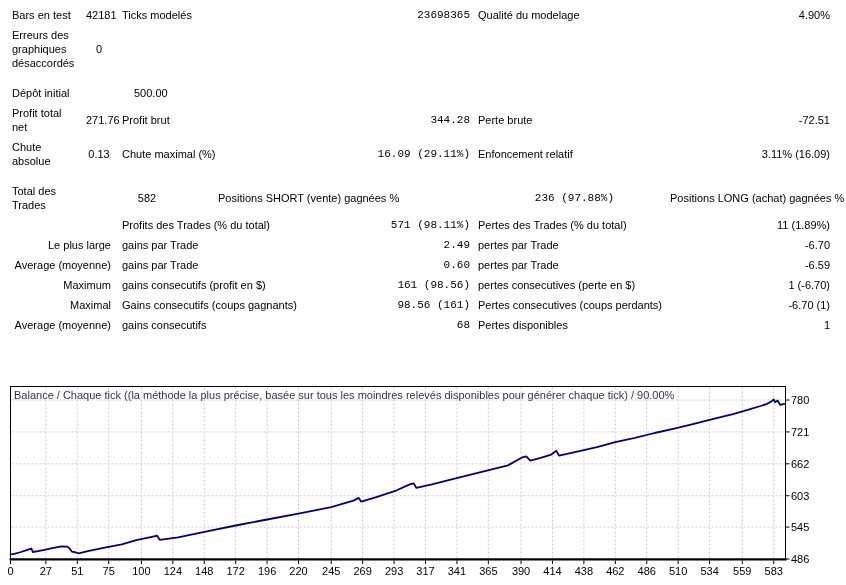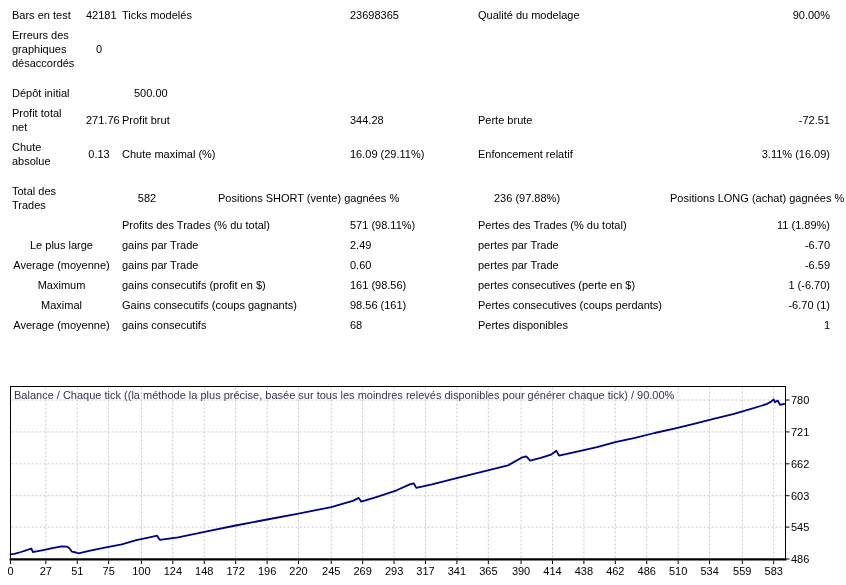--- a/index.html
+++ b/index.html
@@ -17,39 +17,39 @@
     display:grid;
     grid-template-columns:74px 26px 238px 120px 258px 102px;
     align-items:center;
     padding:3px 0;
     line-height:14px;
   }
   .trow.gap{margin-top:10px;gap:48px;}
   .cell{min-height:1px;}
   .c0{grid-column:1;white-space:pre-line;}
   .c1{grid-column:2;text-align:center;white-space:nowrap;}
-  .c01{grid-column:1 / 3;text-align:center;white-space:nowrap;padding-right:1px;}
+  .c01{grid-column:1 / 3;text-align:right;white-space:nowrap;padding-right:1px;}
   .c2{grid-column:3;padding-left:10px;white-space:nowrap;}
-  .c3{grid-column:4;text-align:left;white-space:nowrap;}
+  .c3{grid-column:4;text-align:right;white-space:nowrap;font-family:Liberation Mono, monospace;}
   .c4{grid-column:5;padding-left:8px;white-space:nowrap;}
   .c5{grid-column:6;text-align:right;white-space:nowrap;}
   .chart{position:absolute;top:386px;left:0;}
   svg text{font-family:"Liberation Sans","DejaVu Sans",sans-serif;font-size:11px;}
 </style>
 </head>
 <body>
 
 <div class="report">
     <div class="trow">
       <div class="cell c0">Bars en test</div>
       <div class="cell c1">42181</div>
       <div class="cell c2">Ticks modelés</div>
       <div class="cell c3">23698365</div>
       <div class="cell c4">Qualité du modelage</div>
-      <div class="cell c5">90.00%</div>
+      <div class="cell c5">4.90%</div>
     </div>
     <div class="trow">
       <div class="cell c0">Erreurs des
 graphiques
 désaccordés</div>
       <div class="cell c1">0</div>
       <div class="cell c2"></div>
       <div class="cell c3"></div>
       <div class="cell c4"></div>
       <div class="cell c5"></div>

